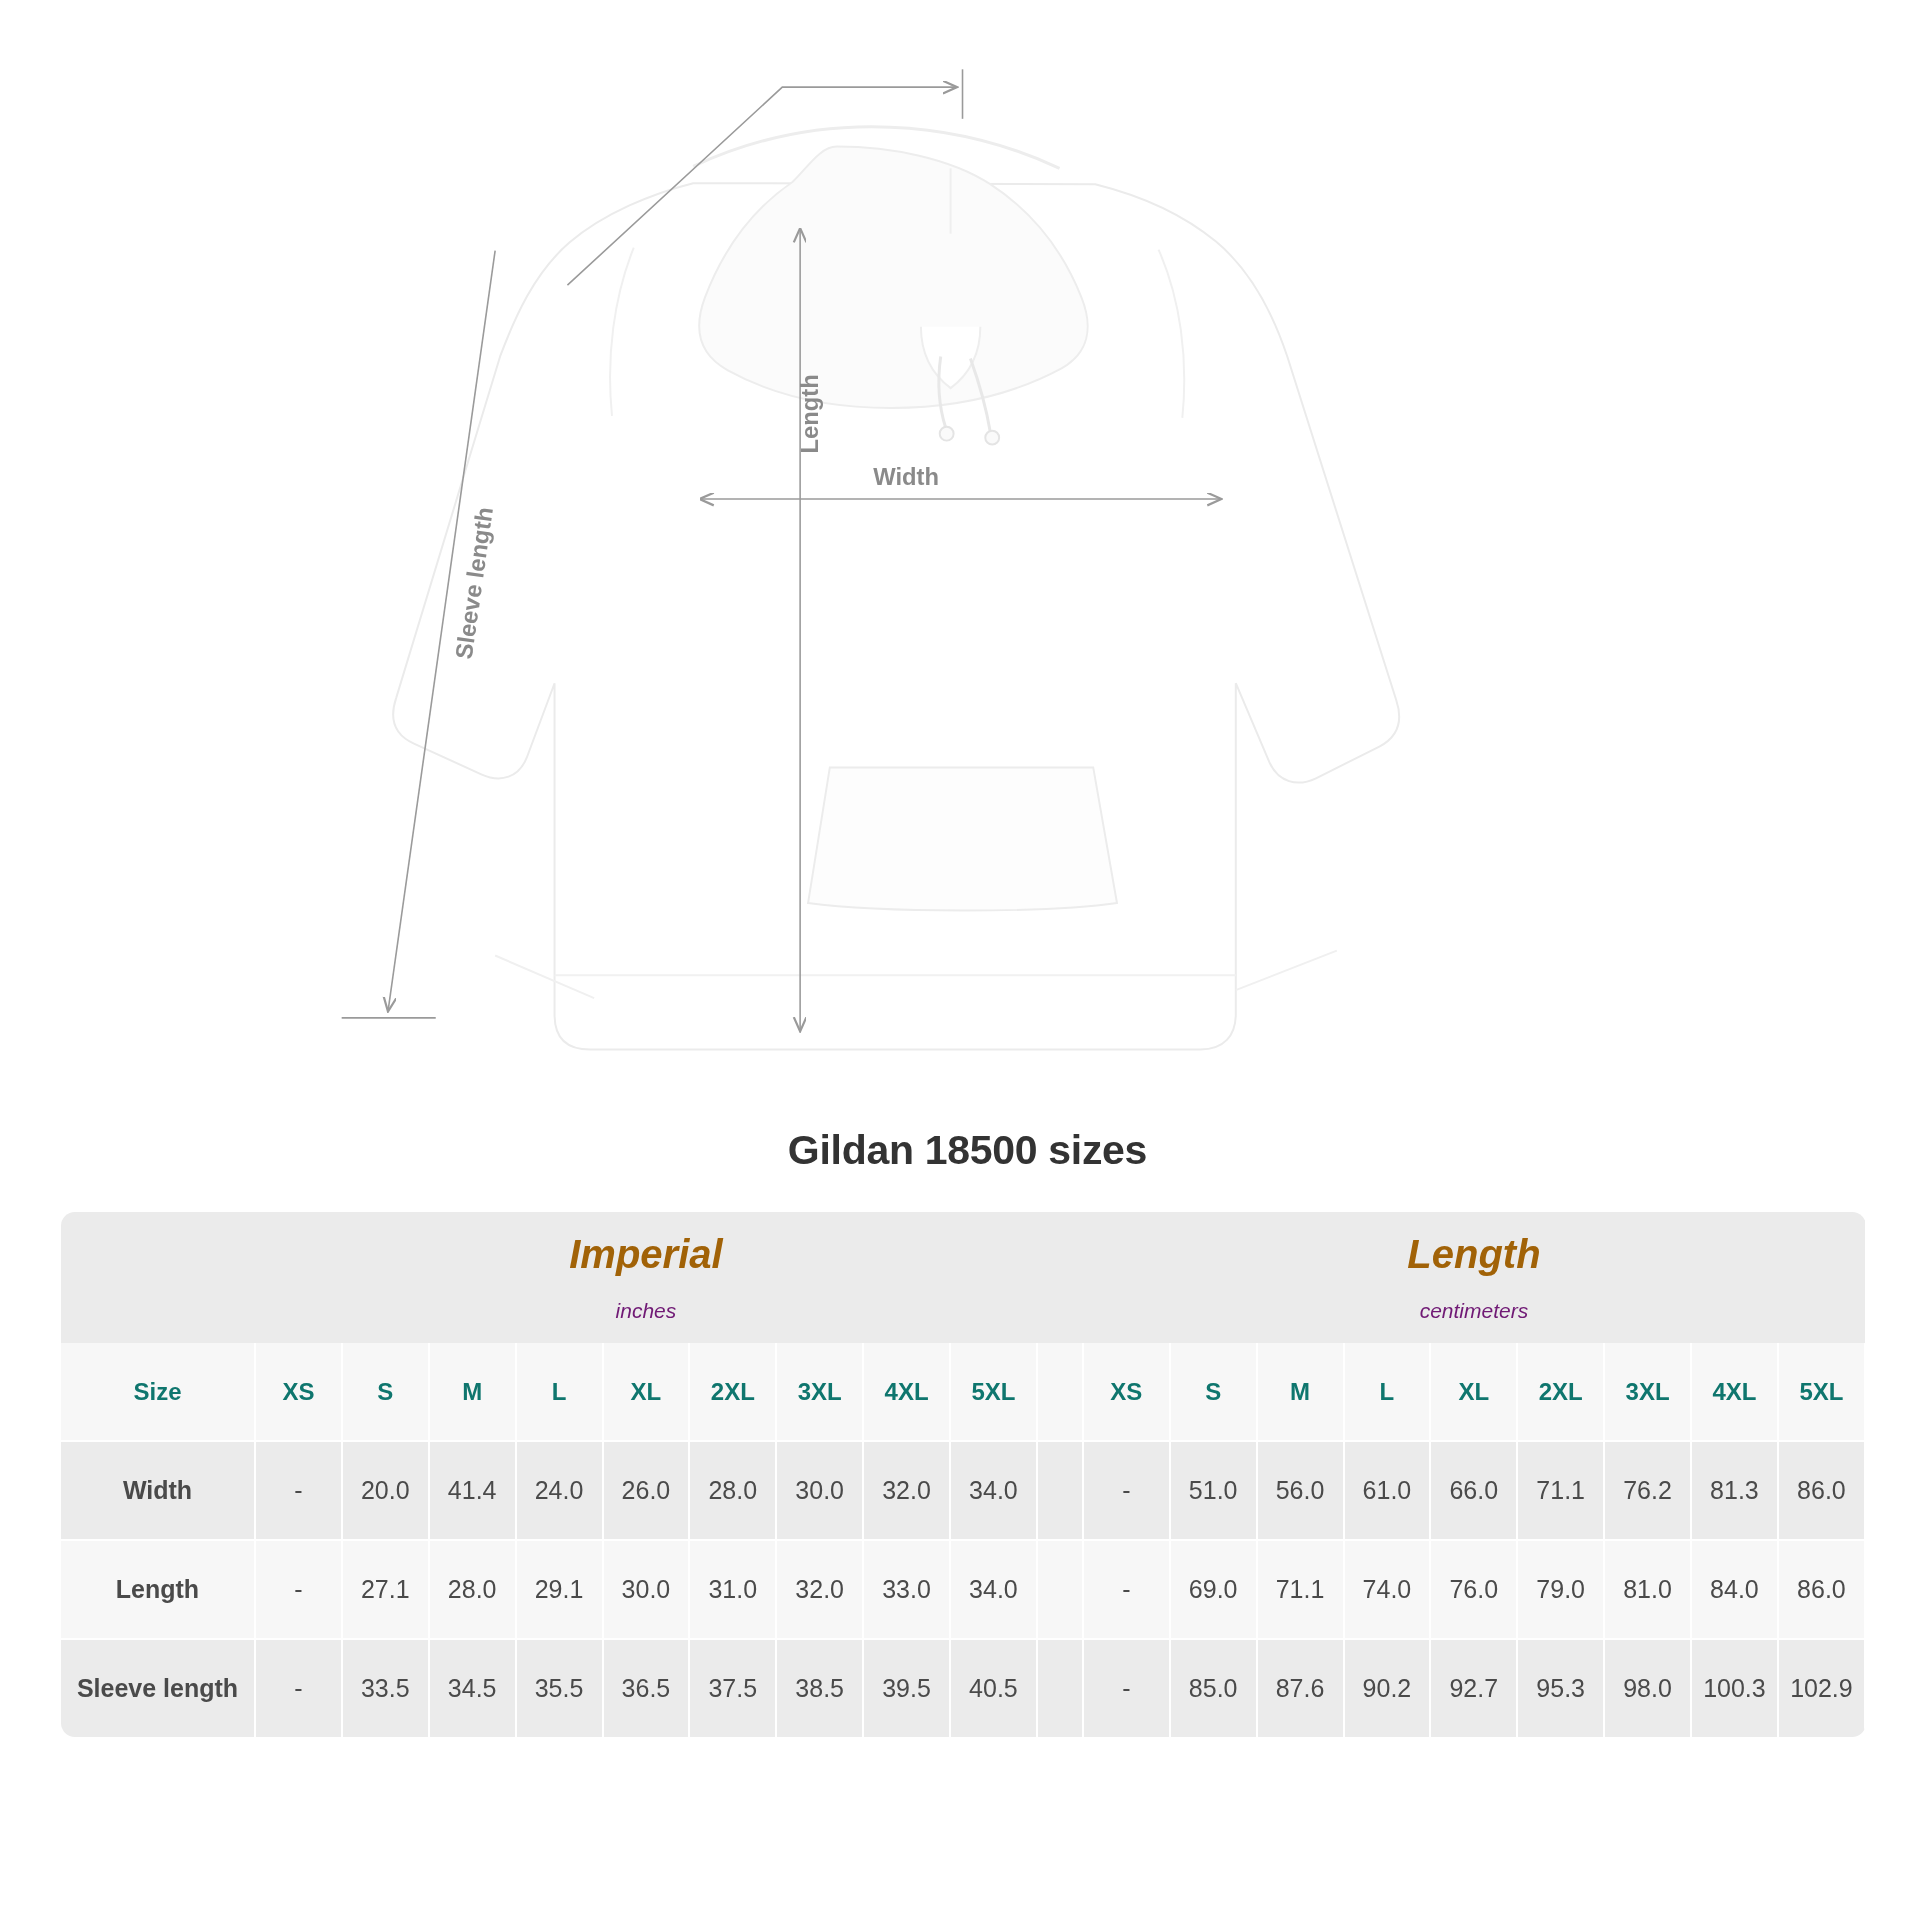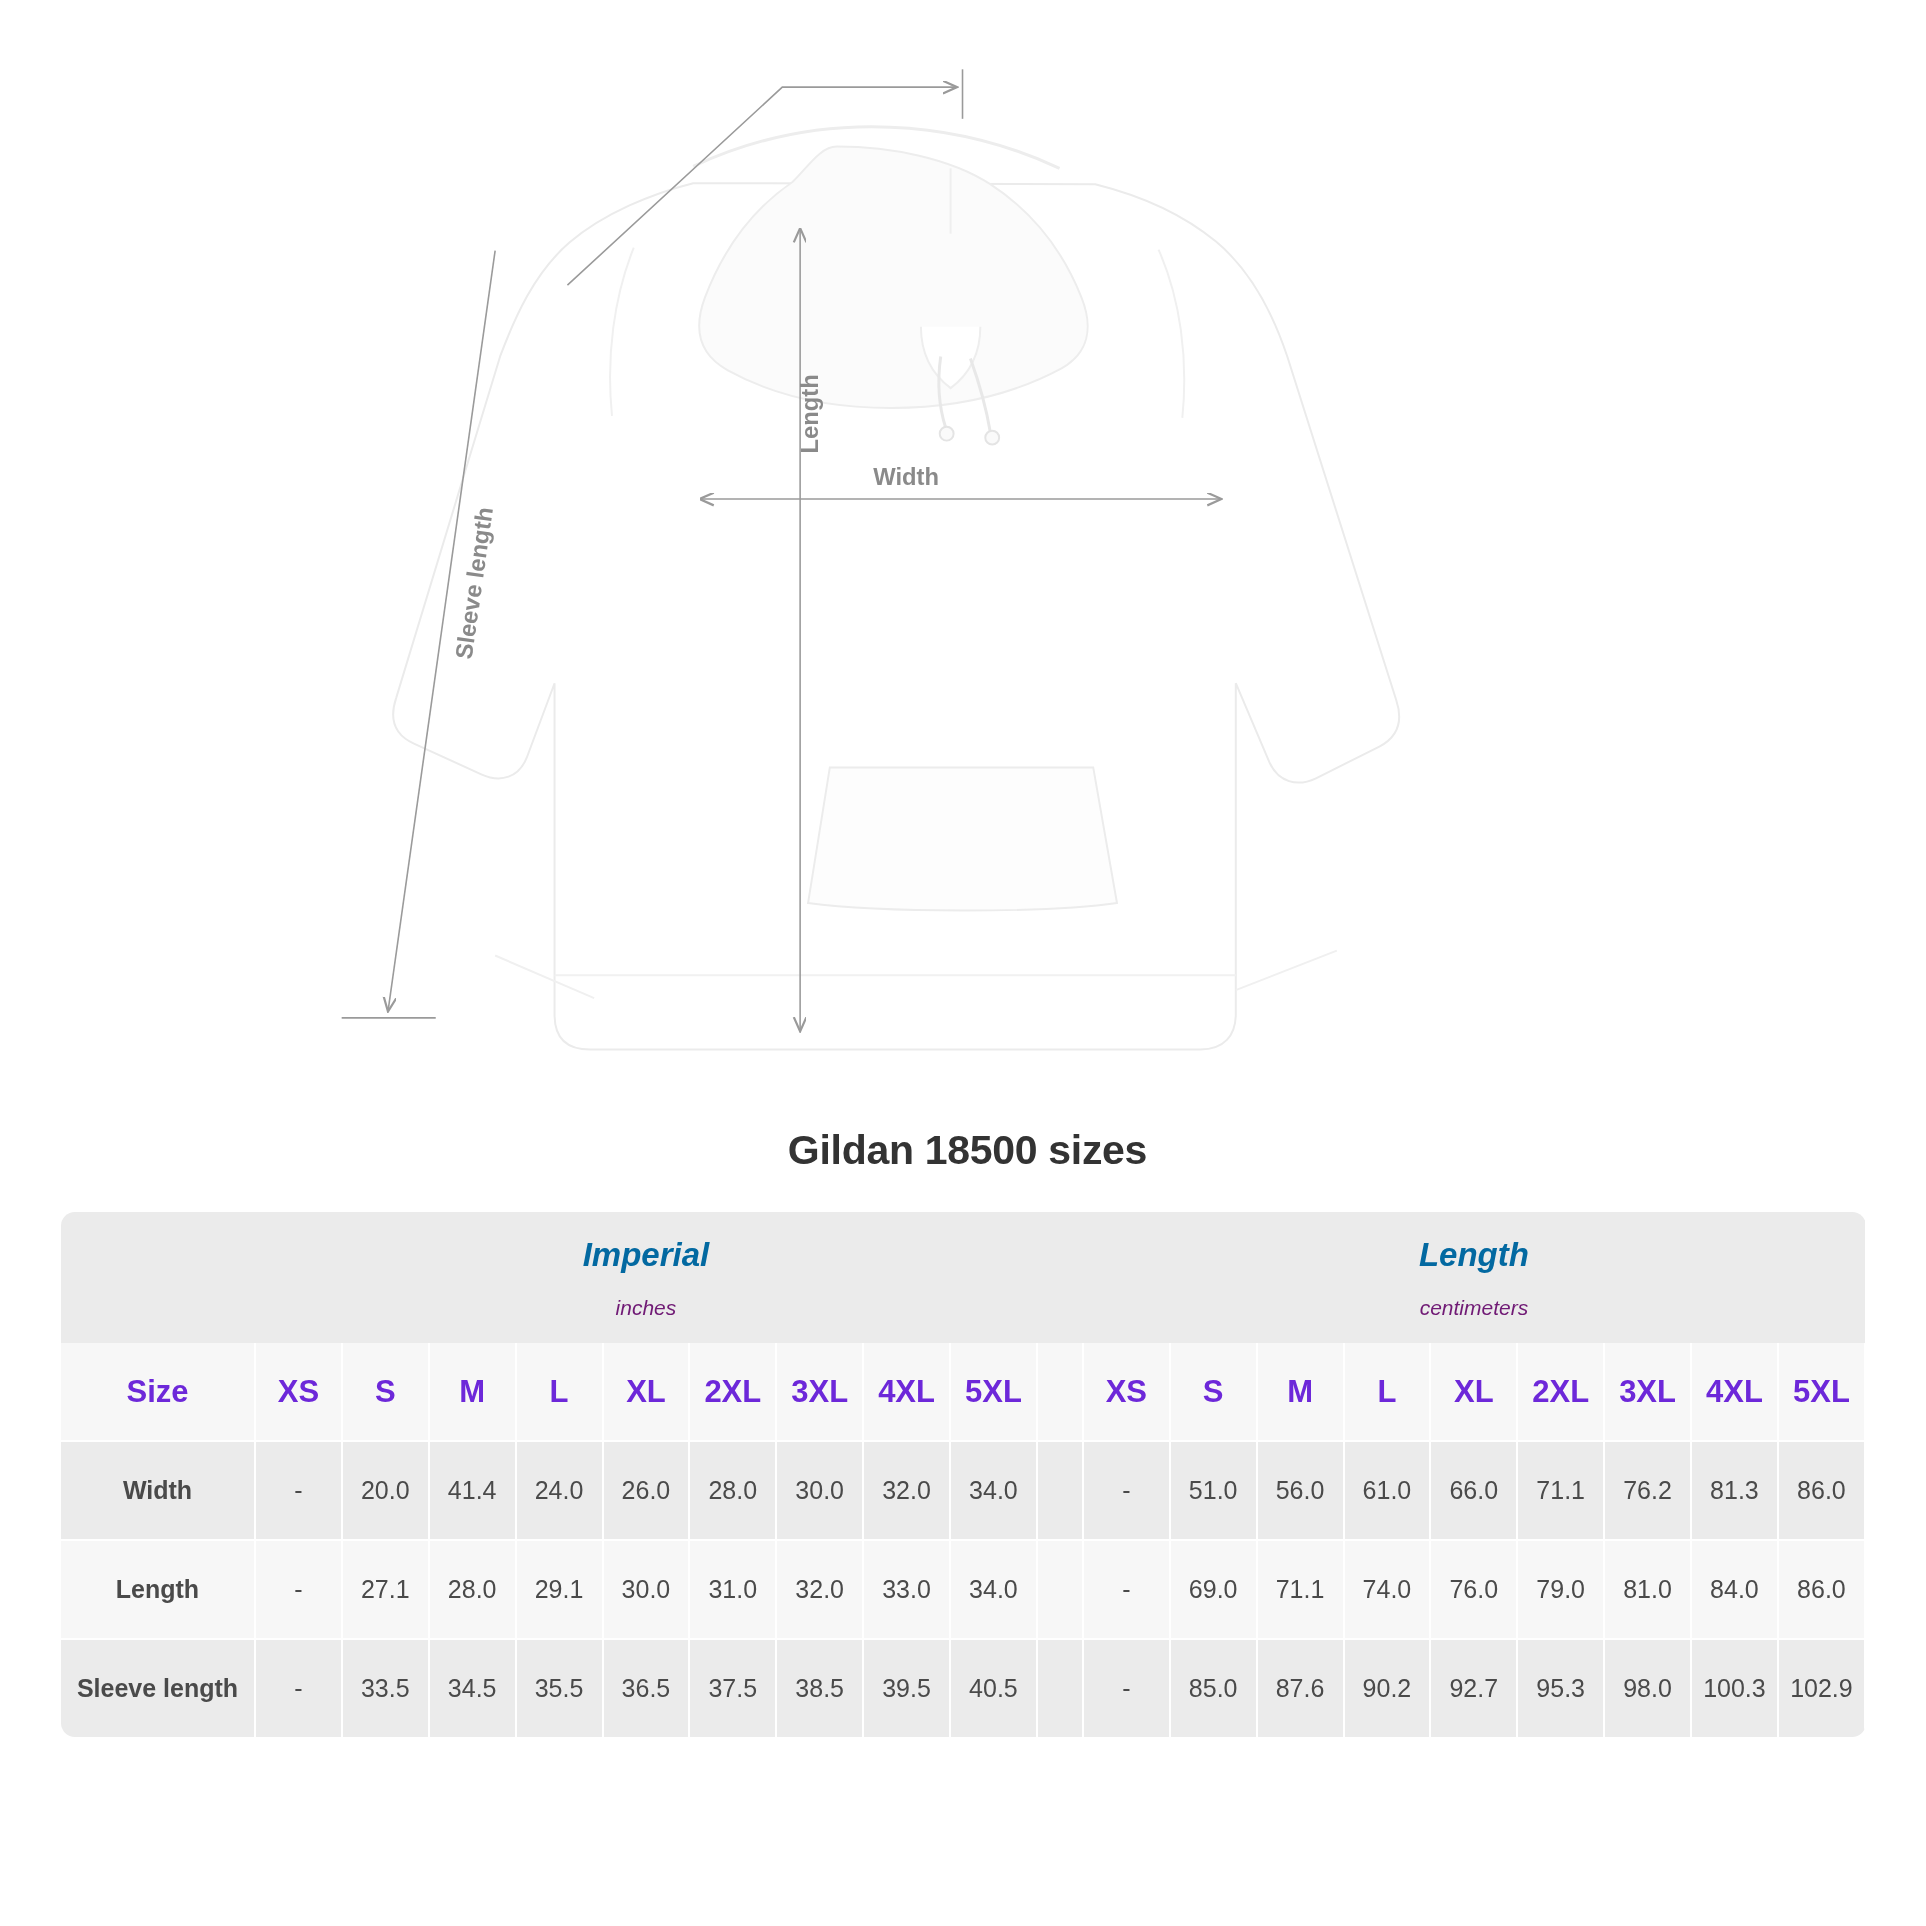--- a/index.html
+++ b/index.html
@@ -65,37 +65,37 @@
   table.size-table td, table.size-table th {
     text-align: center;
     vertical-align: middle;
   }
   .unit-row td {
     background: #ebebeb;
     height: 131px;
     padding: 0;
   }
   .unit-name {
-    font-size: 33px;
+    font-size: 40px;
     font-style: italic;
     font-weight: bold;
-    color: #0369a1;
+    color: #a16207;
   }
   .unit-sub {
     font-size: 21px;
     font-style: italic;
     color: #701a75;
     margin-top: 22px;
   }
   .head-row td {
     background: #f7f7f7;
     height: 95px;
-    font-size: 31px;
+    font-size: 24px;
     font-weight: bold;
-    color: #6d28d9;
+    color: #0f766e;
     border-right: 2px solid #ffffff;
   }
   .head-row td.label-cell {
     background: #f7f7f7;
   }
   .data-row td {
     height: 95px;
     font-size: 25px;
     color: #4a4a4a;
     border-right: 2px solid #ffffff;

